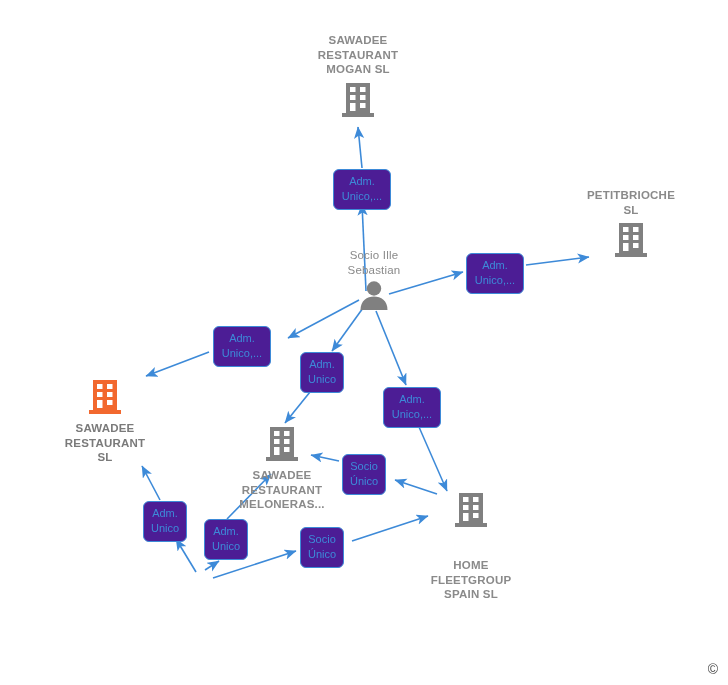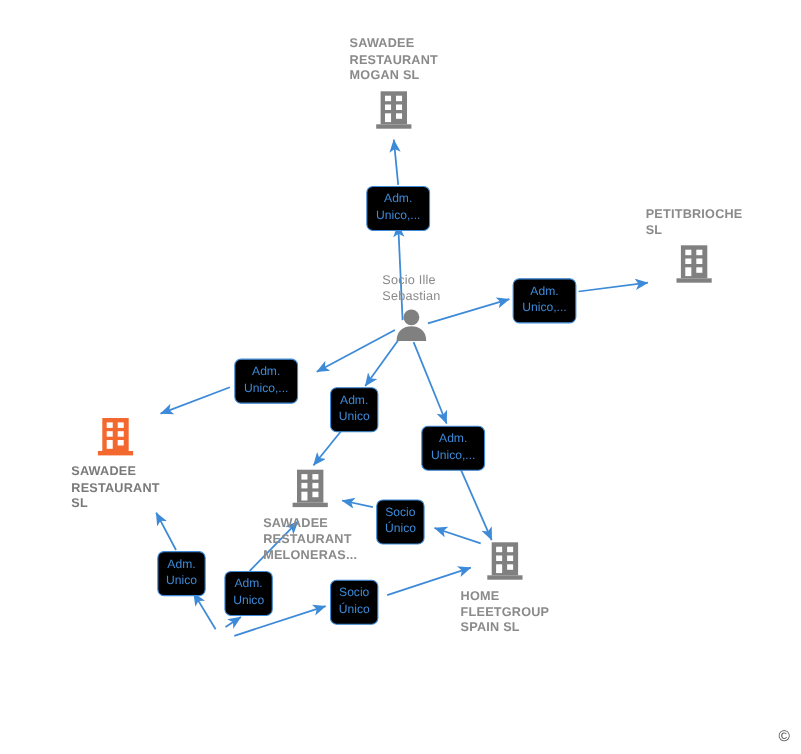--- a/index.html
+++ b/index.html
@@ -9,40 +9,41 @@
     font-family:"Liberation Sans", sans-serif;
     overflow:hidden;
     position:relative;
   }
   #canvas{position:absolute;left:0;top:0;width:728px;height:685px;}
   svg.edges{position:absolute;left:0;top:0;width:728px;height:685px;}
 
   .node{position:absolute;display:flex;flex-direction:column;align-items:center;}
   .node .icon{display:block;}
   .node .caption{
+    text-align:center;
     font-size:11.5px;
     line-height:14.5px;
     color:#8a8a8a;
     letter-spacing:.2px;
     white-space:pre-line;
   }
   .node.company .caption{font-weight:bold;}
   .node.person .caption{font-weight:normal;color:#8a8a8a;}
   .node.highlight .caption{color:#7a7a7a;font-weight:bold;}
 
   .node.cap-top{flex-direction:column;}
   .node.cap-top .caption{margin-bottom:3px;}
   .node.cap-bottom .caption{margin-top:2px;}
 
   .edge-label{
     position:absolute;
     box-sizing:border-box;
     border:1.4px solid #3d8ad8;
     border-radius:6px;
-    background:#000000;
+    background:#4c1d95;
     color:#3d8ad8;
     font-size:11px;
     line-height:15px;
     text-align:center;
     padding:4px 7px 5px 7px;
     white-space:pre-line;
     z-index:5;
   }
 
   .watermark{
@@ -178,21 +179,21 @@
         <rect x="20" y="15" width="5.5" height="5" fill="#ffffff"></rect>
         <rect x="10" y="23" width="5.5" height="8" fill="#ffffff"></rect>
         <rect x="20" y="23" width="5.5" height="5" fill="#ffffff"></rect>
       </svg>
     </span>
     <div class="caption">SAWADEE
 RESTAURANT
 MELONERAS...</div>
   </div>
 
-  <div class="node company cap-bottom" style="left:396px;top:490px;width:126px;">
+  <div class="node company cap-bottom" style="left:408px;top:490px;width:126px;gap:24px;">
     <span class="icon">
       <svg width="36" height="38" viewBox="0 0 36 38" aria-hidden="true">
         <rect x="6" y="3" width="24" height="30" fill="#808080"></rect>
         <rect x="2" y="33" width="32" height="4" fill="#808080"></rect>
         <rect x="10" y="7" width="5.5" height="5" fill="#ffffff"></rect>
         <rect x="20" y="7" width="5.5" height="5" fill="#ffffff"></rect>
         <rect x="10" y="15" width="5.5" height="5" fill="#ffffff"></rect>
         <rect x="20" y="15" width="5.5" height="5" fill="#ffffff"></rect>
         <rect x="10" y="23" width="5.5" height="8" fill="#ffffff"></rect>
         <rect x="20" y="23" width="5.5" height="5" fill="#ffffff"></rect>

